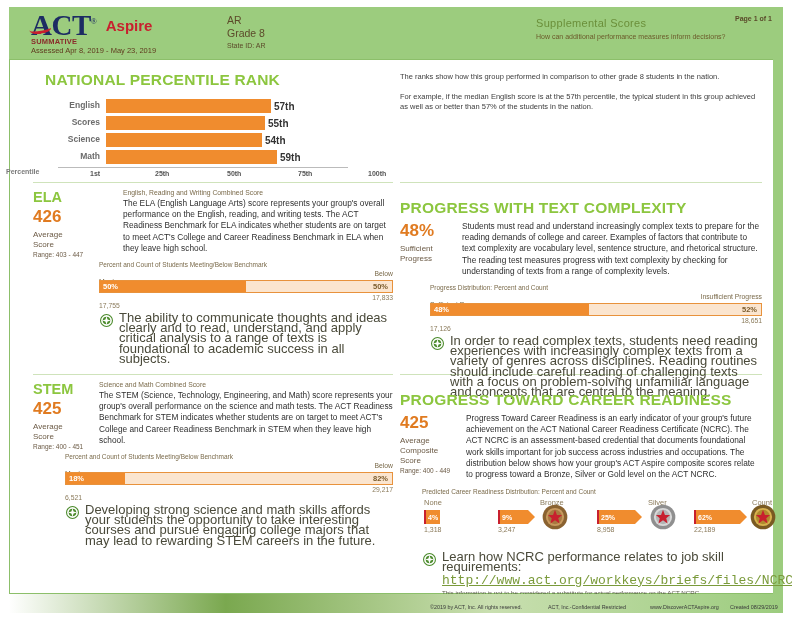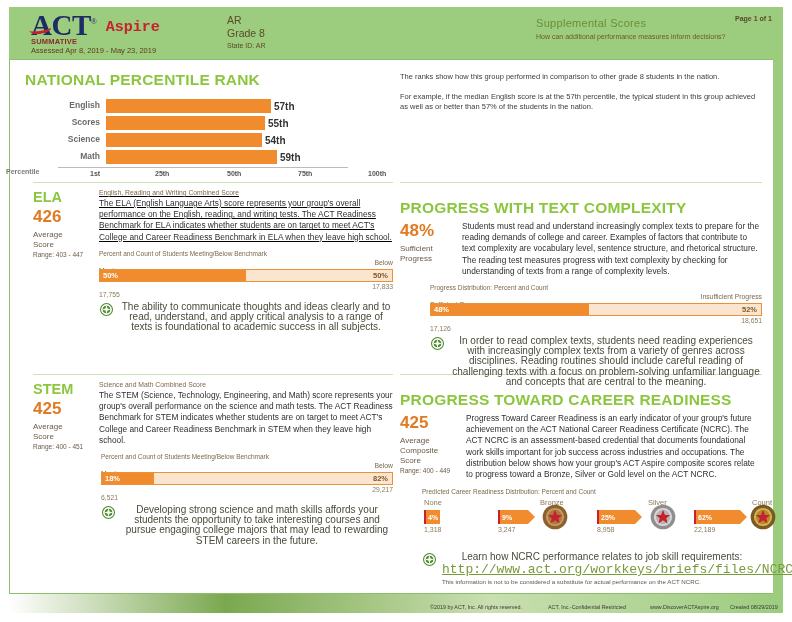--- a/index.html
+++ b/index.html
@@ -34,21 +34,21 @@
     position: absolute; left: -2px; top: 13px;
     width: 22px; height: 10px;
     border-bottom: 3px solid #c8202e;
     border-radius: 0 0 40% 60%;
     transform: rotate(-12deg);
   }
   .logo-tm {
     font-size: 8px; vertical-align: super; font-weight: normal;
   }
   .logo-aspire {
-    font-family: Liberation Mono, monospace;
+    font-family: Liberation Sans, sans-serif;
     font-size: 15px; font-weight: bold; color: #c8202e;
     display: inline-block; margin-left: 5px; position: relative; top: -4px;
   }
   .summative {
     position: absolute; left: 22px; top: 30px;
     font-size: 7.5px; font-weight: bold; color: #8a2b2b; letter-spacing: .2px;
   }
   .assessed {
     position: absolute; left: 22px; top: 39px;
     font-size: 7.5px; color: #5f3a1e;
@@ -98,21 +98,21 @@
   .ft1 { left: 430px; } .ft2 { left: 548px; } .ft3 { left: 650px; } .ft4 { left: 730px; }
 
   
   .sec-title {
     font-size: 15.5px; font-weight: bold; color: #8cc63f;
     letter-spacing: .2px;
   }
   .divider { border-top: 1px solid #cfe3bb; }
 
   
-  .npr { position: absolute; left: 25px; top: 71px; }
+  .npr { position: absolute; left: 45px; top: 71px; }
   .npr-chart { position: absolute; left: 48px; top: 99px; width: 345px; }
   .npr-row { height: 14px; margin-bottom: 3px; position: relative; }
   .npr-label {
     position: absolute; left: 0; top: 1px; width: 52px;
     text-align: right; font-size: 8.5px; font-weight: bold; color: #6c6c6c;
   }
   .npr-bar {
     position: absolute; left: 58px; top: 0; height: 14px;
     background: #f08c2e;
   }
@@ -168,21 +168,21 @@
   }
   .counts { position: relative; height: 11px; margin-top: 1px; }
   .counts span { font-size: 6.8px; color: #8a7a5a; }
   .counts .c-r { position: absolute; right: 0; }
 
   .callout { position: relative; margin-top: 8px; padding-left: 20px; }
   .callout .cico {
     position: absolute; left: 1px; top: 0; width: 13px; height: 13px;
   }
   .callout .ctext {
-    font-size: 10px; color: #4a4a3a; line-height: 10.2px; text-align: center;
+    font-size: 13px; color: #4a4a3a; line-height: 10.2px;
   }
 
   
   .medal-kicker { font-size: 6.5px; color: #7a6a4a; }
   .medal-row { position: relative; height: 52px; margin-top: 3px; }
   .medal-cat {
     position: absolute; top: 0; font-size: 7.5px; color: #8a7a5a;
   }
   .msegblock { position: absolute; top: 12px; }
   .mseg {
@@ -278,21 +278,21 @@
     <div style="position:relative;">
       <div style="position:absolute;left:0;top:0;width:62px;">
         <div class="subj-name">ELA</div>
         <div class="subj-score">426</div>
         <div class="subj-avg">
           <div>Average</div>
           <div>Score</div>
         </div>
         <div class="subj-range">Range: 403 - 447</div>
       </div>
-      <div style="margin-left:66px;text-decoration:underline;">
+      <div style="margin-left:90px;">
         <div class="subj-kicker">English, Reading and Writing Combined Score</div>
         <div class="subj-body">The ELA (English Language Arts) score represents your group's overall performance on the English, reading, and writing tests. The ACT Readiness Benchmark for ELA indicates whether students are on target to meet ACT's College and Career Readiness Benchmark in ELA when they leave high school.</div>
       </div>
     </div>
 
     <div style="margin-left:66px;margin-top:4px;">
       <div class="bench-label">Percent and Count of Students Meeting/Below Benchmark</div>
       <div class="bar-heads">
         <span>Meets</span>
         <span class="bh-r">Below</span>
@@ -333,21 +333,21 @@
           <div>Score</div>
         </div>
         <div class="subj-range">Range: 400 - 451</div>
       </div>
       <div style="margin-left:66px;">
         <div class="subj-kicker">Science and Math Combined Score</div>
         <div class="subj-body">The STEM (Science, Technology, Engineering, and Math) score represents your group's overall performance on the science and math tests. The ACT Readiness Benchmark for STEM indicates whether students are on target to meet ACT's College and Career Readiness Benchmark in STEM when they leave high school.</div>
       </div>
     </div>
 
-    <div style="margin-left:68px;margin-top:4px;">
+    <div style="margin-left:32px;margin-top:4px;">
       <div class="bench-label">Percent and Count of Students Meeting/Below Benchmark</div>
       <div class="bar-heads">
         <span>Meets</span>
         <span class="bh-r">Below</span>
       </div>
       <div class="stack">
         <div class="fill" style="width:18%">
           <span class="pct-in">18%</span>
         </div>
         <span class="pct-right">82%</span>

